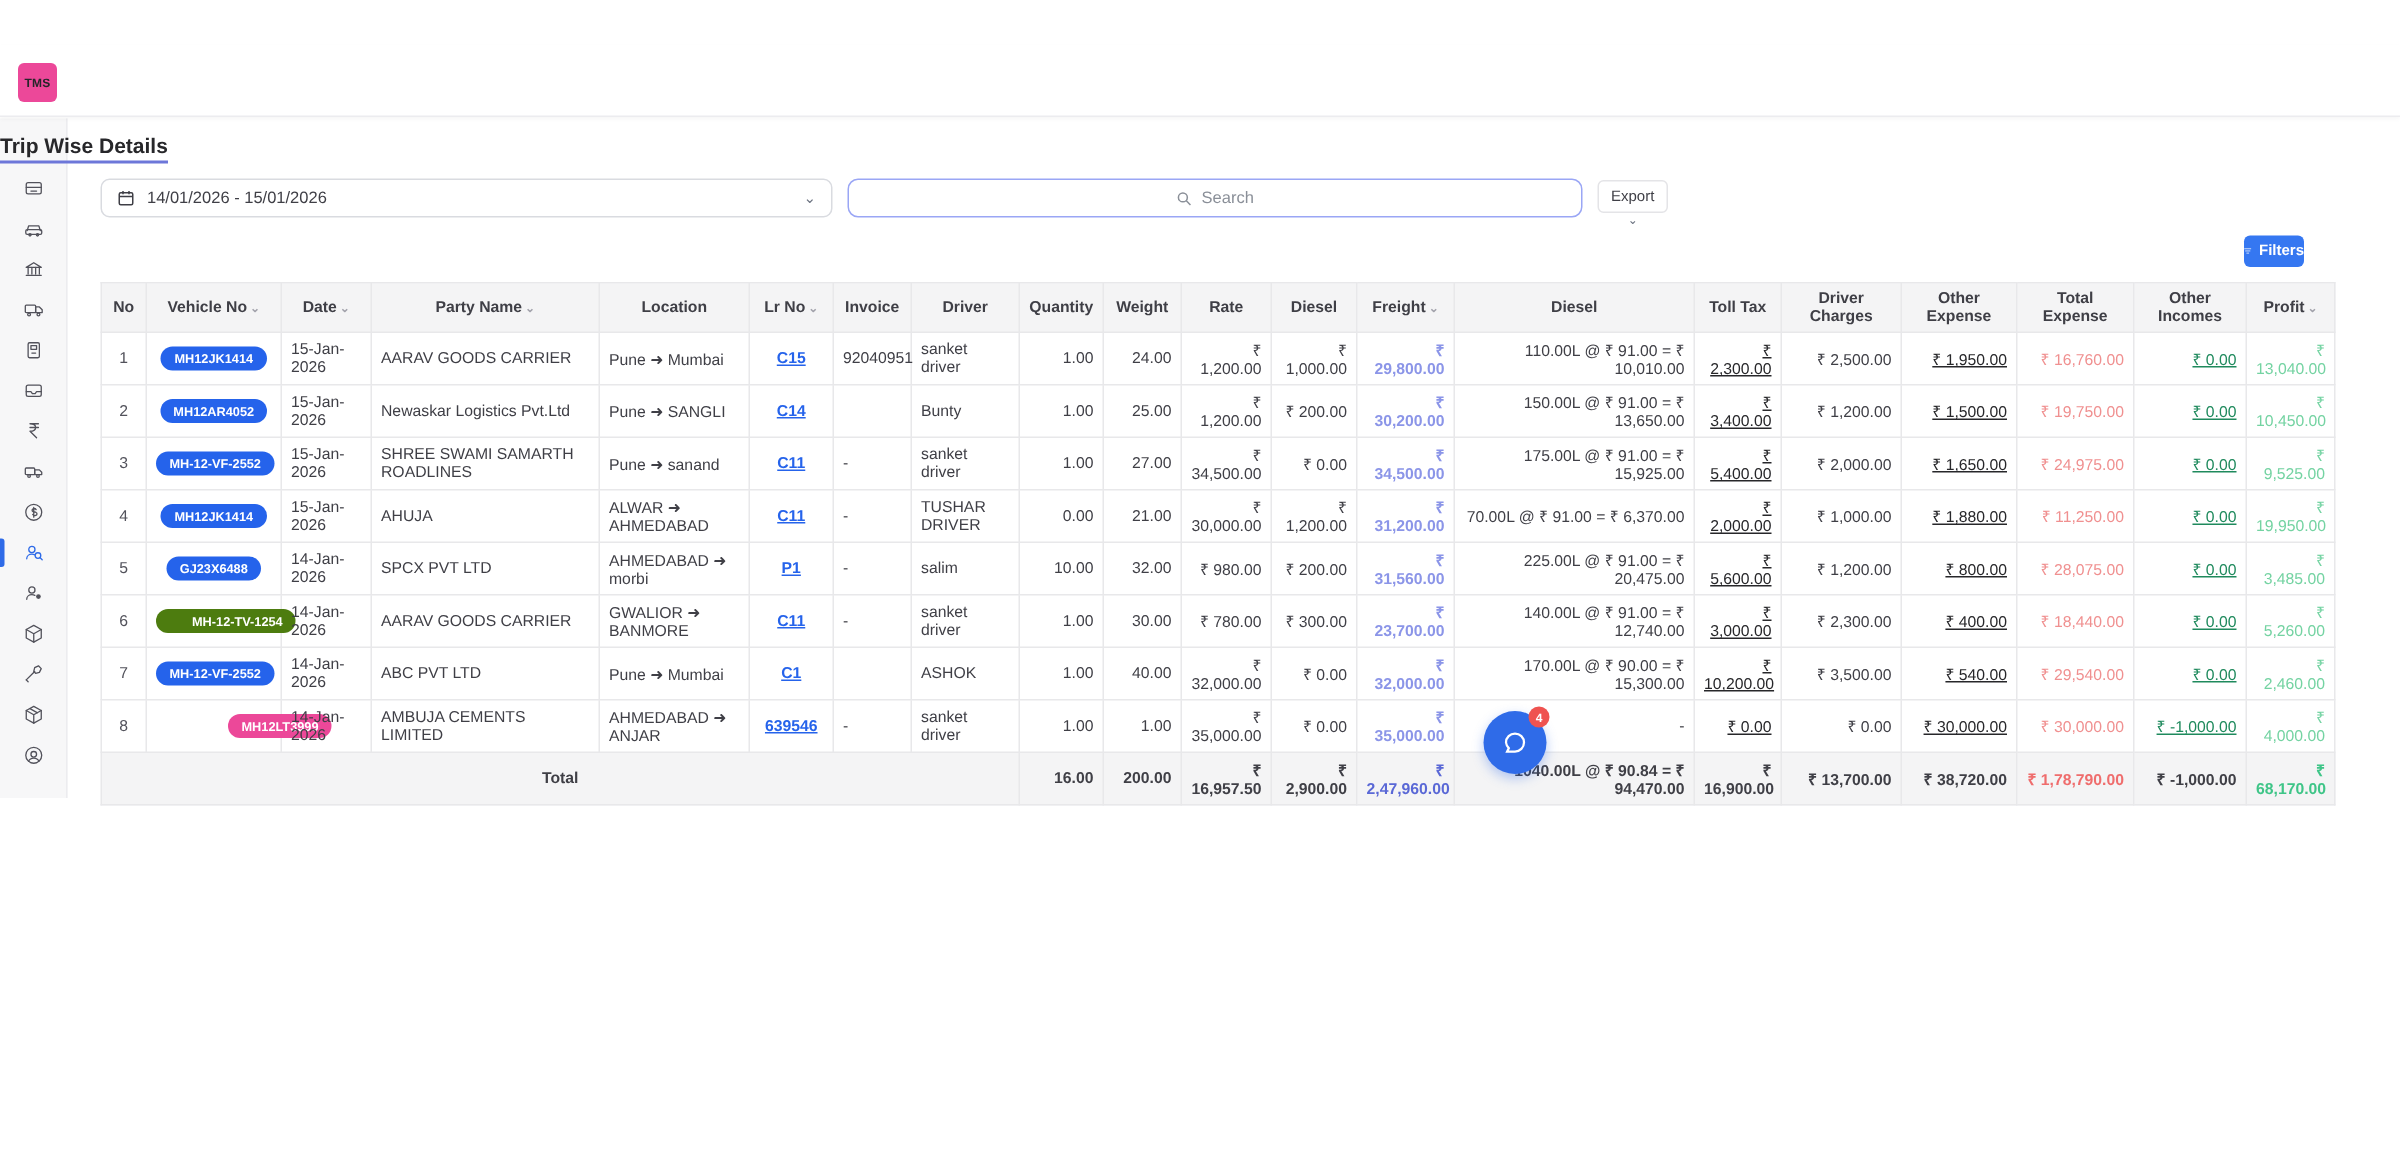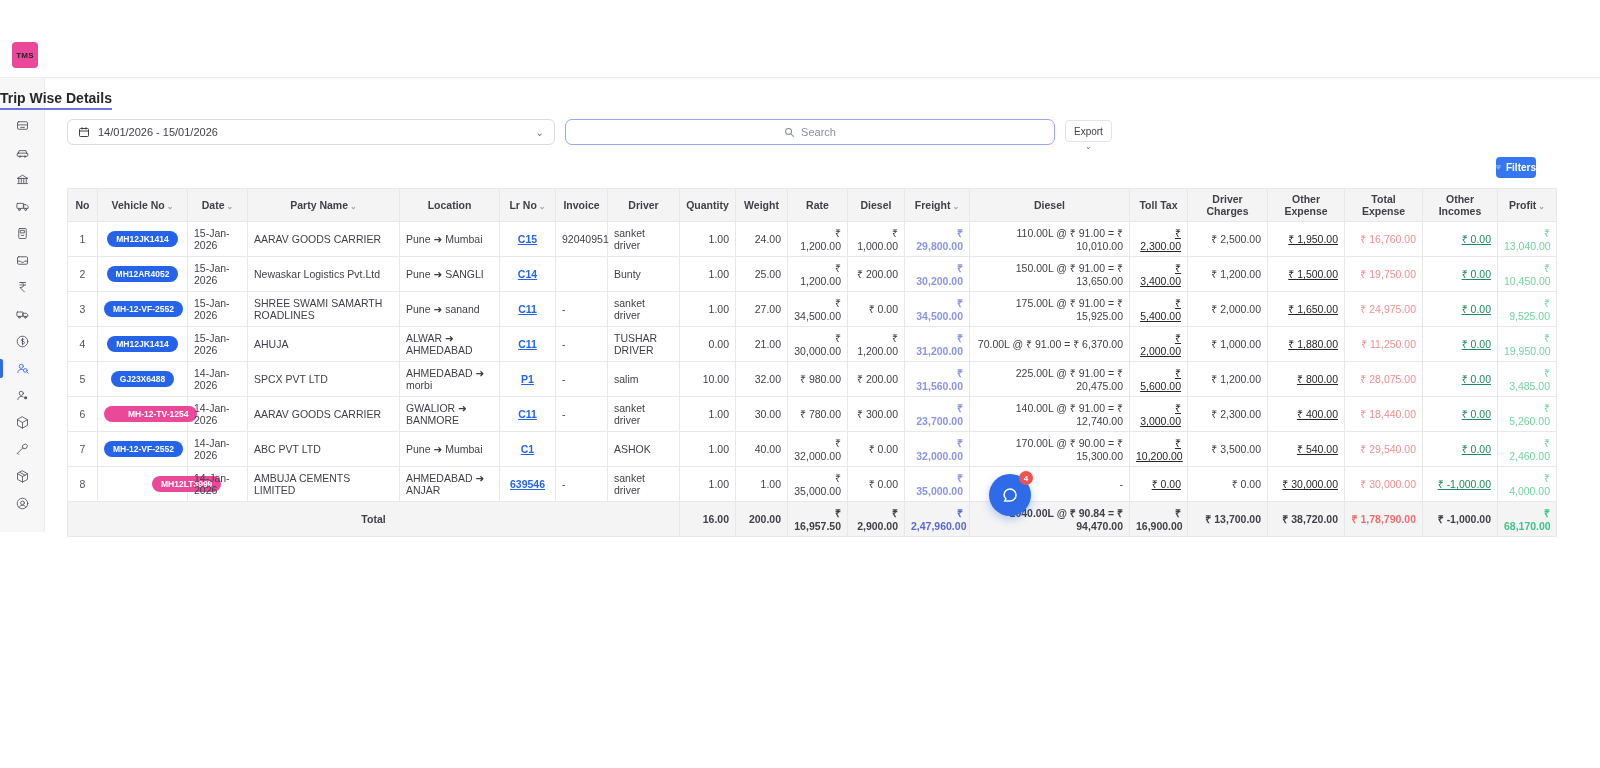--- a/index.html
+++ b/index.html
@@ -416,21 +416,21 @@
           <td class="c-right">225.00L @ ₹ 91.00 = ₹ 20,475.00</td>
           <td class="c-right"><span class="u-dark">₹ 5,600.00</span></td>
           <td class="c-right">₹ 1,200.00</td>
           <td class="c-right"><span class="u-dark">₹ 800.00</span></td>
           <td class="c-right c-red">₹ 28,075.00</td>
           <td class="c-right"><span class="u-green">₹ 0.00</span></td>
           <td class="c-right c-green">₹ 3,485.00</td>
         </tr>
         <tr>
           <td class="c-center c-muted">6</td>
-          <td class="c-center"><span class="pill" style="background: #ec4899; padding-left: 24px;">MH-12-TV-1254</span></td>
+          <td class="c-center"><span class="pill" style="background: #4d7c0f; padding-left: 24px;">MH-12-TV-1254</span></td>
           <td class="">14-Jan-2026</td>
           <td class="">AARAV GOODS CARRIER</td>
           <td class="">GWALIOR ➜ BANMORE</td>
           <td class="c-center"><span class="lr-link">C11</span></td>
           <td class="">-</td>
           <td class="">sanket driver</td>
           <td class="c-right">1.00</td>
           <td class="c-right">30.00</td>
           <td class="c-right">₹ 780.00</td>
           <td class="c-right">₹ 300.00</td>

